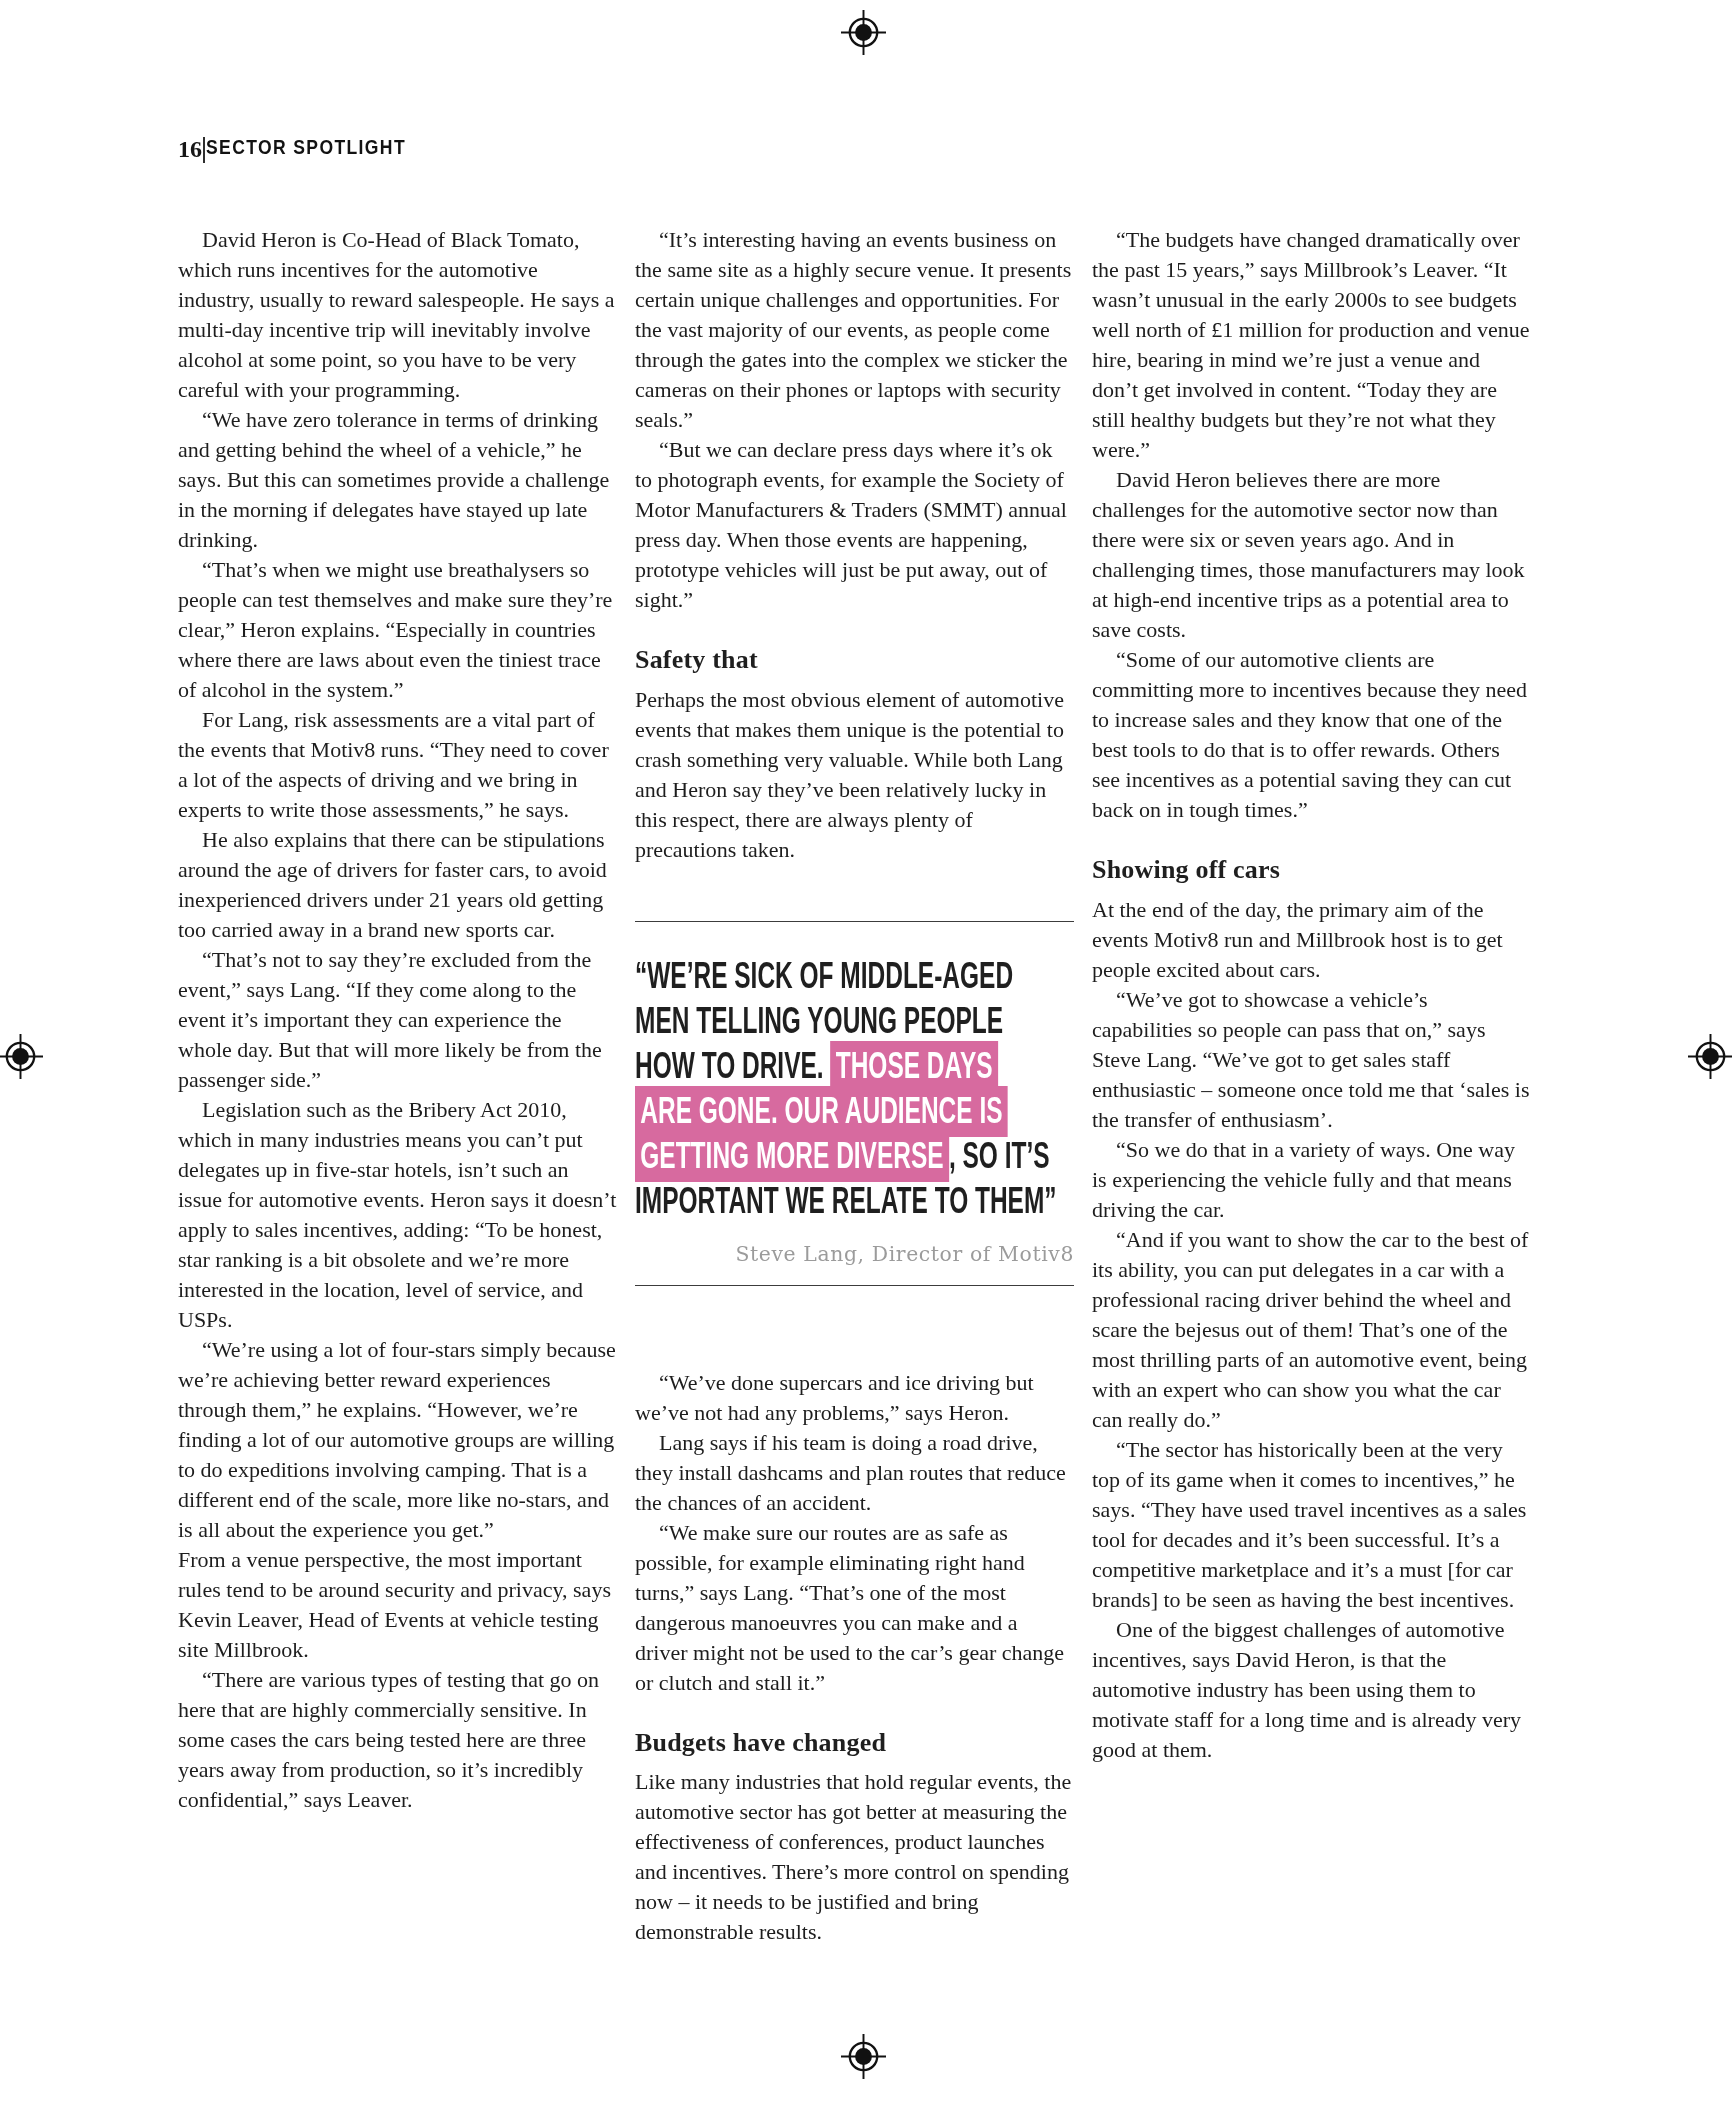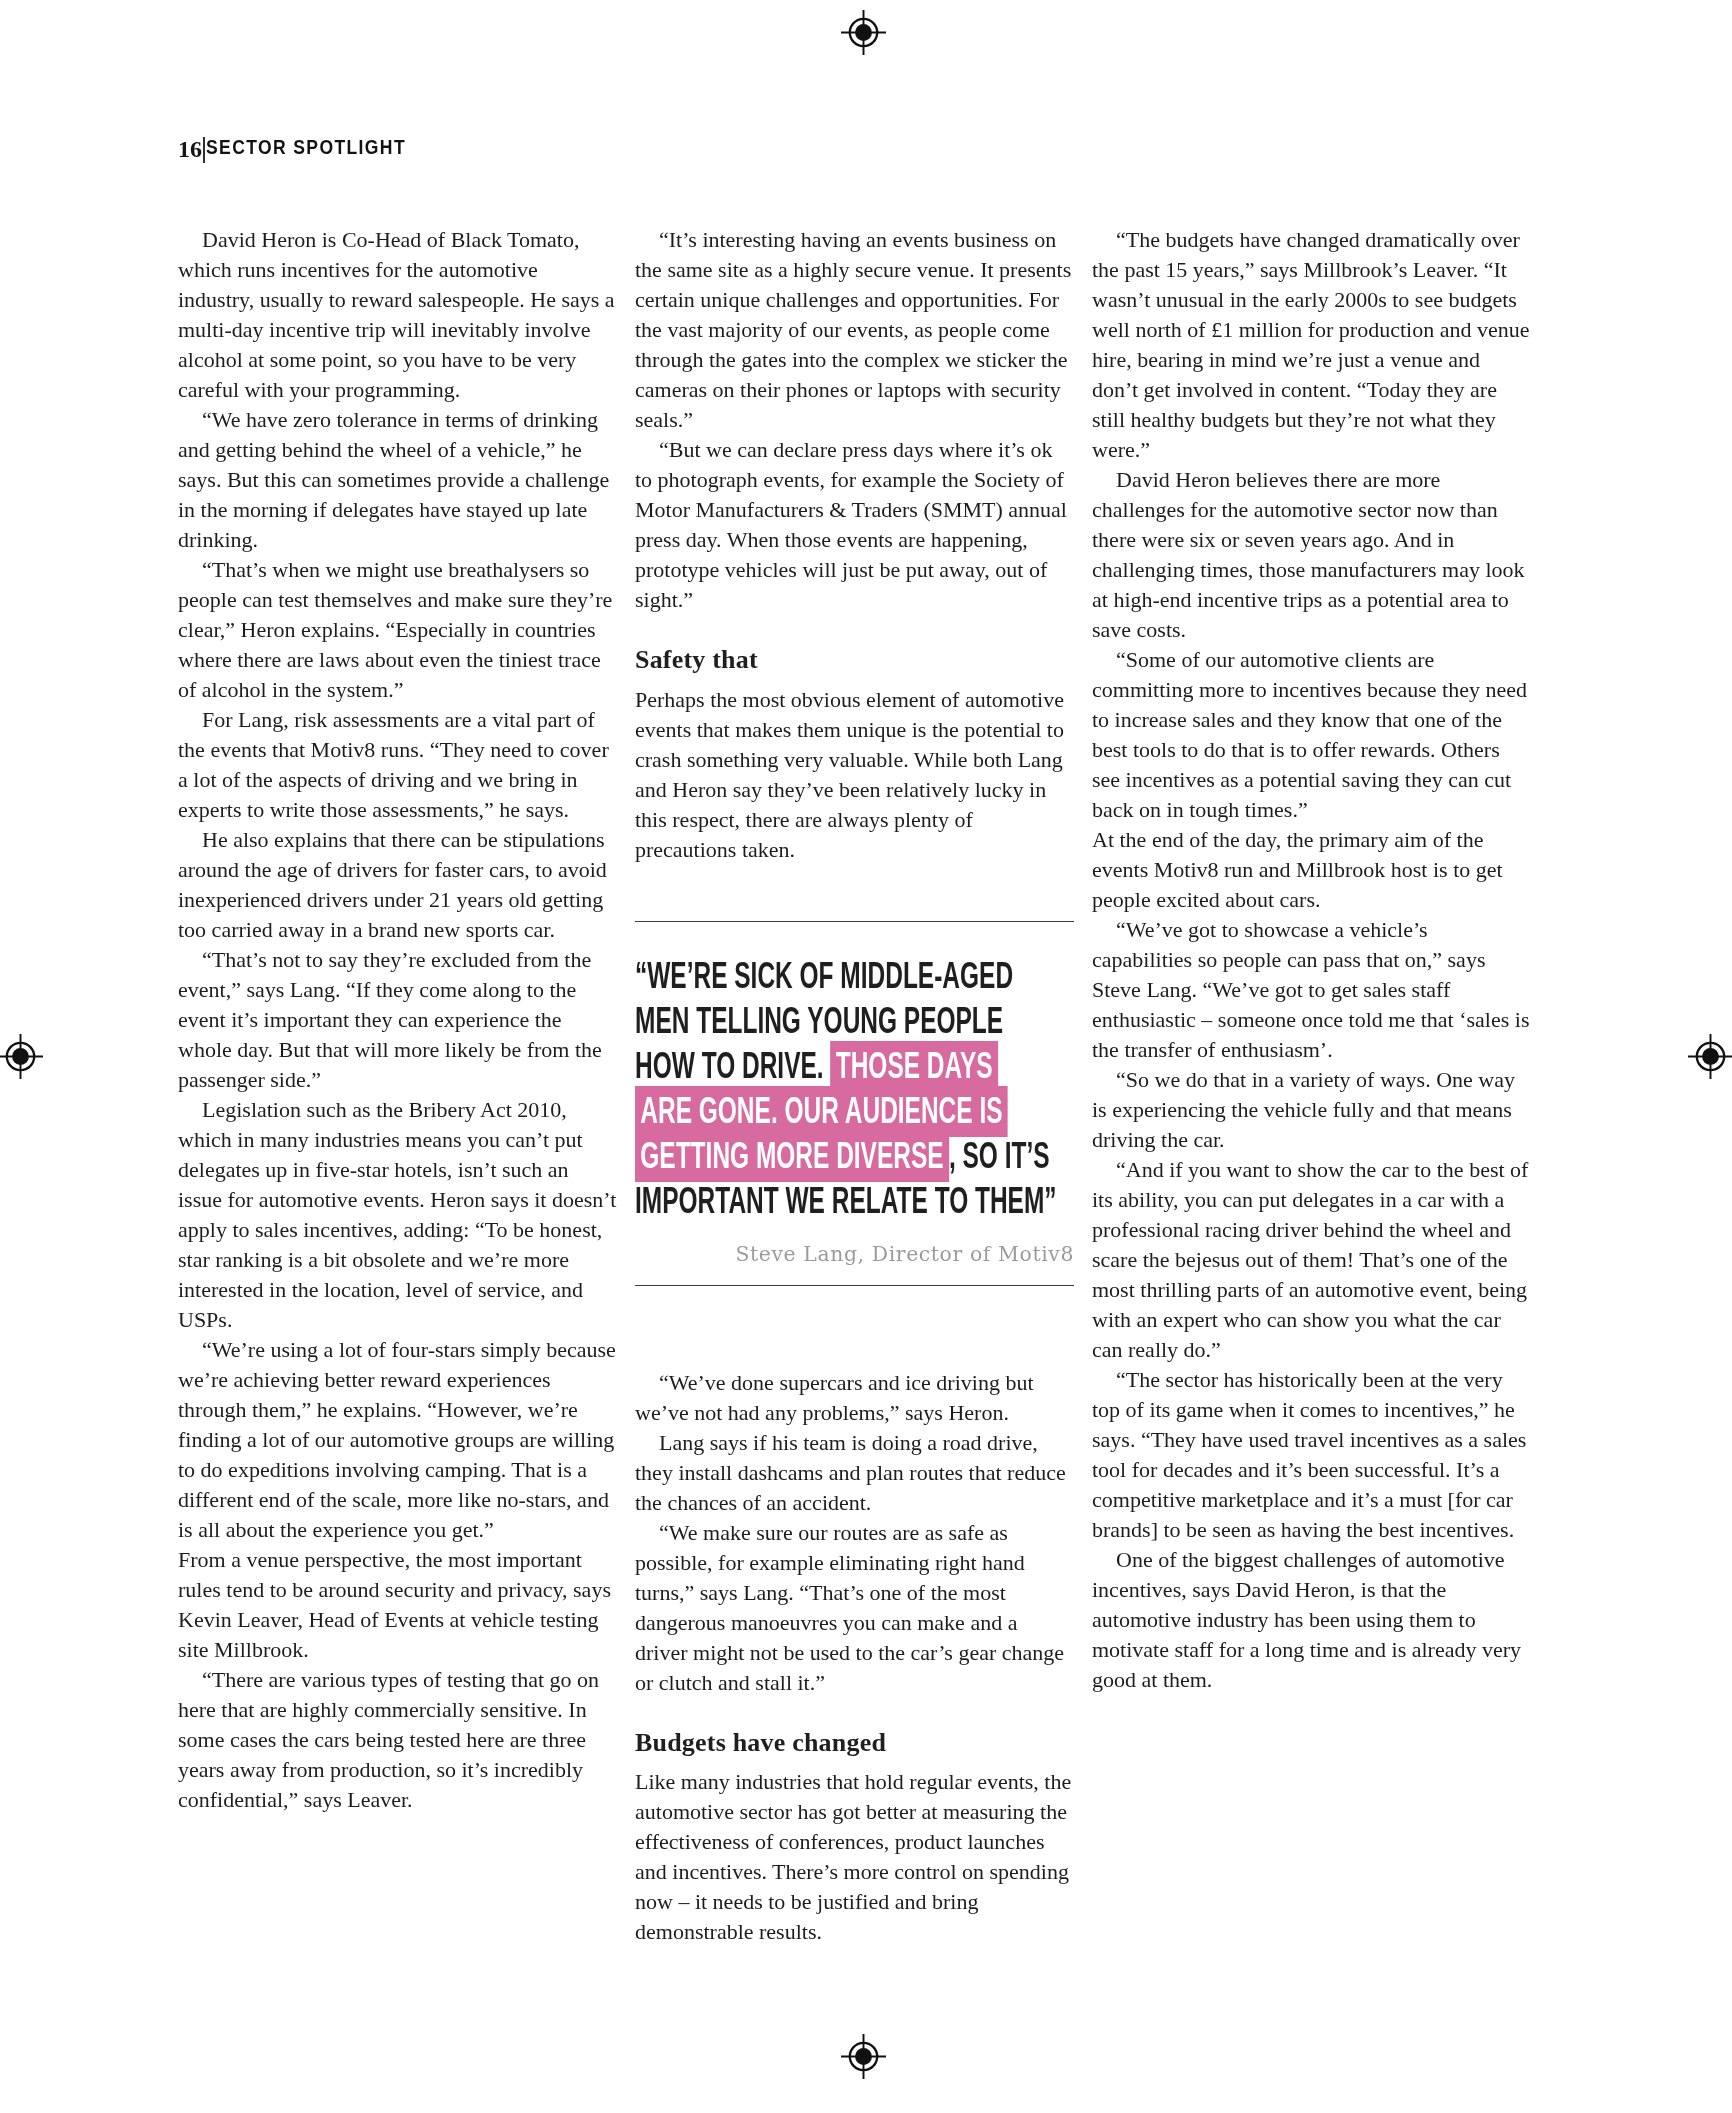--- a/index.html
+++ b/index.html
@@ -168,20 +168,21 @@
         <p class="body-p">“We’ve done supercars and ice driving but we’ve not had any problems,” says Heron.</p>
         <p class="body-p">Lang says if his team is doing a road drive, they install dashcams and plan routes that reduce the chances of an accident.</p>
         <p class="body-p">“We make sure our routes are as safe as possible, for example eliminating right hand turns,” says Lang. “That’s one of the most dangerous manoeuvres you can make and a driver might not be used to the car’s gear change or clutch and stall it.”</p>
         <h3 class="col-heading">Budgets have changed</h3>
         <p class="body-p no-indent">Like many industries that hold regular events, the automotive sector has got better at measuring the effectiveness of conferences, product launches and incentives. There’s more control on spending now – it needs to be justified and bring demonstrable results.</p>
       </div>
     <div class="col">
         <p class="body-p">“The budgets have changed dramatically over the past 15 years,” says Millbrook’s Leaver. “It wasn’t unusual in the early 2000s to see budgets well north of £1 million for production and venue hire, bearing in mind we’re just a venue and don’t get involved in content. “Today they are still healthy budgets but they’re not what they were.”</p>
         <p class="body-p">David Heron believes there are more challenges for the automotive sector now than there were six or seven years ago. And in challenging times, those manufacturers may look at high-end incentive trips as a potential area to save costs.</p>
         <p class="body-p">“Some of our automotive clients are committing more to incentives because they need to increase sales and they know that one of the best tools to do that is to offer rewards. Others see incentives as a potential saving they can cut back on in tough times.”</p>
+        <h3 class="col-heading">Showing off cars</h3>
         <p class="body-p no-indent">At the end of the day, the primary aim of the events Motiv8 run and Millbrook host is to get people excited about cars.</p>
         <p class="body-p">“We’ve got to showcase a vehicle’s capabilities so people can pass that on,” says Steve Lang. “We’ve got to get sales staff enthusiastic – someone once told me that ‘sales is the transfer of enthusiasm’.</p>
         <p class="body-p">“So we do that in a variety of ways. One way is experiencing the vehicle fully and that means driving the car.</p>
         <p class="body-p">“And if you want to show the car to the best of its ability, you can put delegates in a car with a professional racing driver behind the wheel and scare the bejesus out of them! That’s one of the most thrilling parts of an automotive event, being with an expert who can show you what the car can really do.”</p>
         <p class="body-p">“The sector has historically been at the very top of its game when it comes to incentives,” he says. “They have used travel incentives as a sales tool for decades and it’s been successful. It’s a competitive marketplace and it’s a must [for car brands] to be seen as having the best incentives.</p>
         <p class="body-p">One of the biggest challenges of automotive incentives, says David Heron, is that the automotive industry has been using them to motivate staff for a long time and is already very good at them.</p>
       </div>
   </div>
 
 </div>

